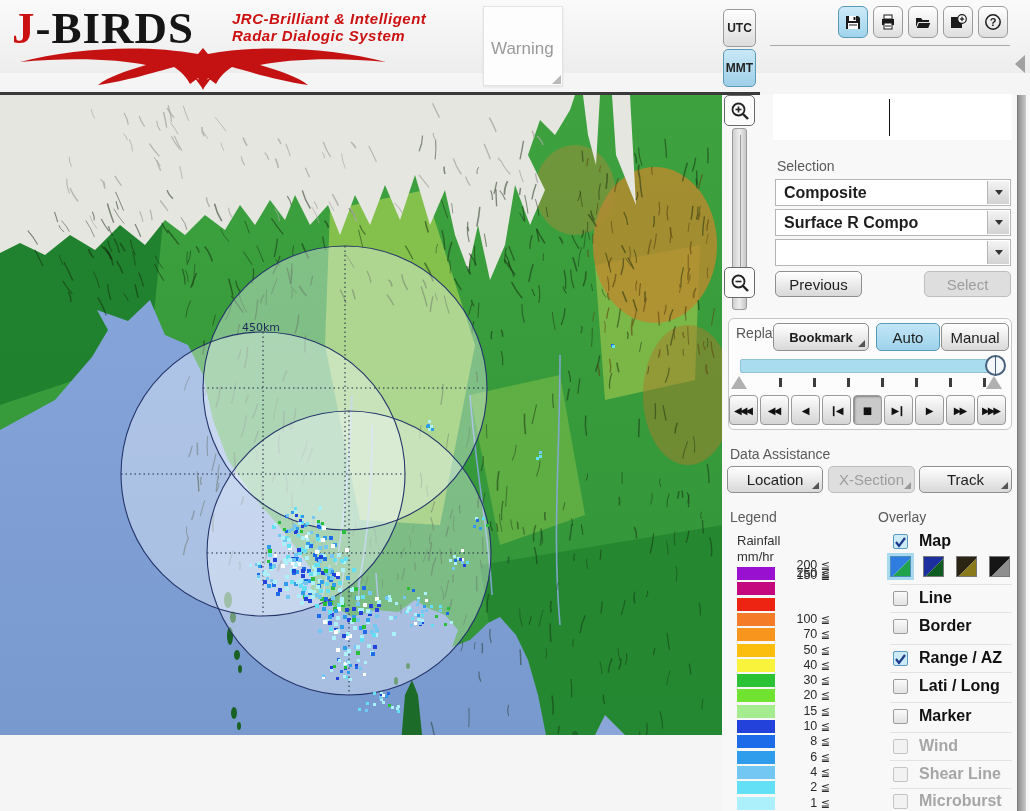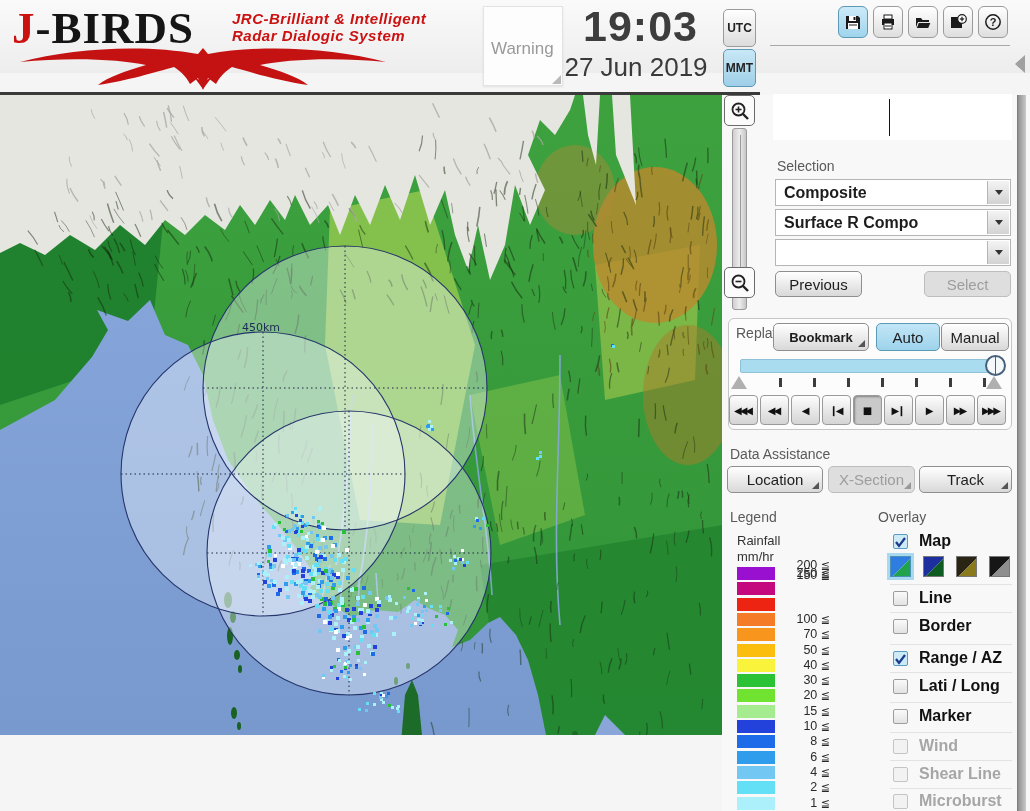--- a/index.html
+++ b/index.html
@@ -1226,22 +1226,20 @@
         <path fill="#c41212" d="M2,18 C55,4 125,0 180,10 L185,4 L190,10 C245,0 315,4 368,18 C320,13 268,15 242,21 C262,27 280,33 290,41 C262,37 232,28 214,23 C208,27 202,32 198,40 L190,34 L185,46 L180,34 L172,40 C168,32 162,27 156,23 C138,28 108,37 80,41 C90,33 108,27 128,21 C102,15 50,13 2,18 Z"></path>
         <path fill="#c41212" d="M176,33 L185,45 L194,33 L185,38 Z"></path>
       </svg>
     </div>
 
     <div class="warning-btn">
       <span>Warning</span>
       <div class="warning-grip"></div>
     </div>
 
-    <div class="clock-time">19:03</div>
-    <div class="clock-date">27 Jun 2019</div>
 
     <div class="tz-btn tz-utc">UTC</div>
     <div class="tz-btn tz-mmt">MMT</div>
 
     <div class="toolbar" id="toolbar">
         <div class="tool-btn active">
           <svg width="18" height="18" viewBox="0 0 18 18">
             <path d="M2,3 L14,3 16,5 16,16 2,16 Z" fill="#1a1a1a"></path>
             <rect x="5" y="3" width="7" height="5" fill="#fff"></rect>
             <rect x="9.5" y="4" width="2" height="3" fill="#1a1a1a"></rect>

